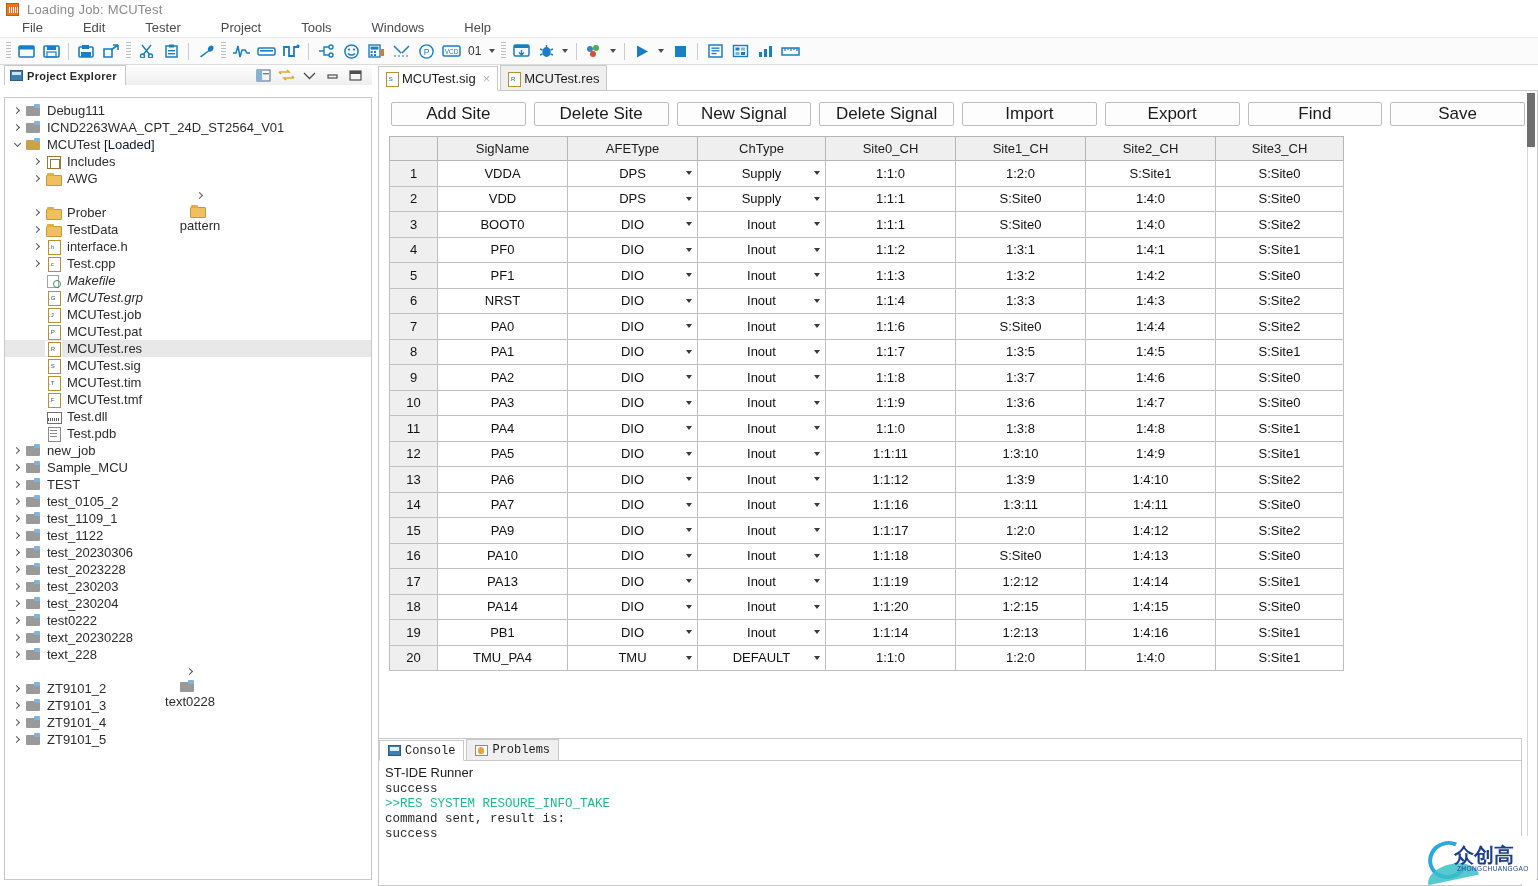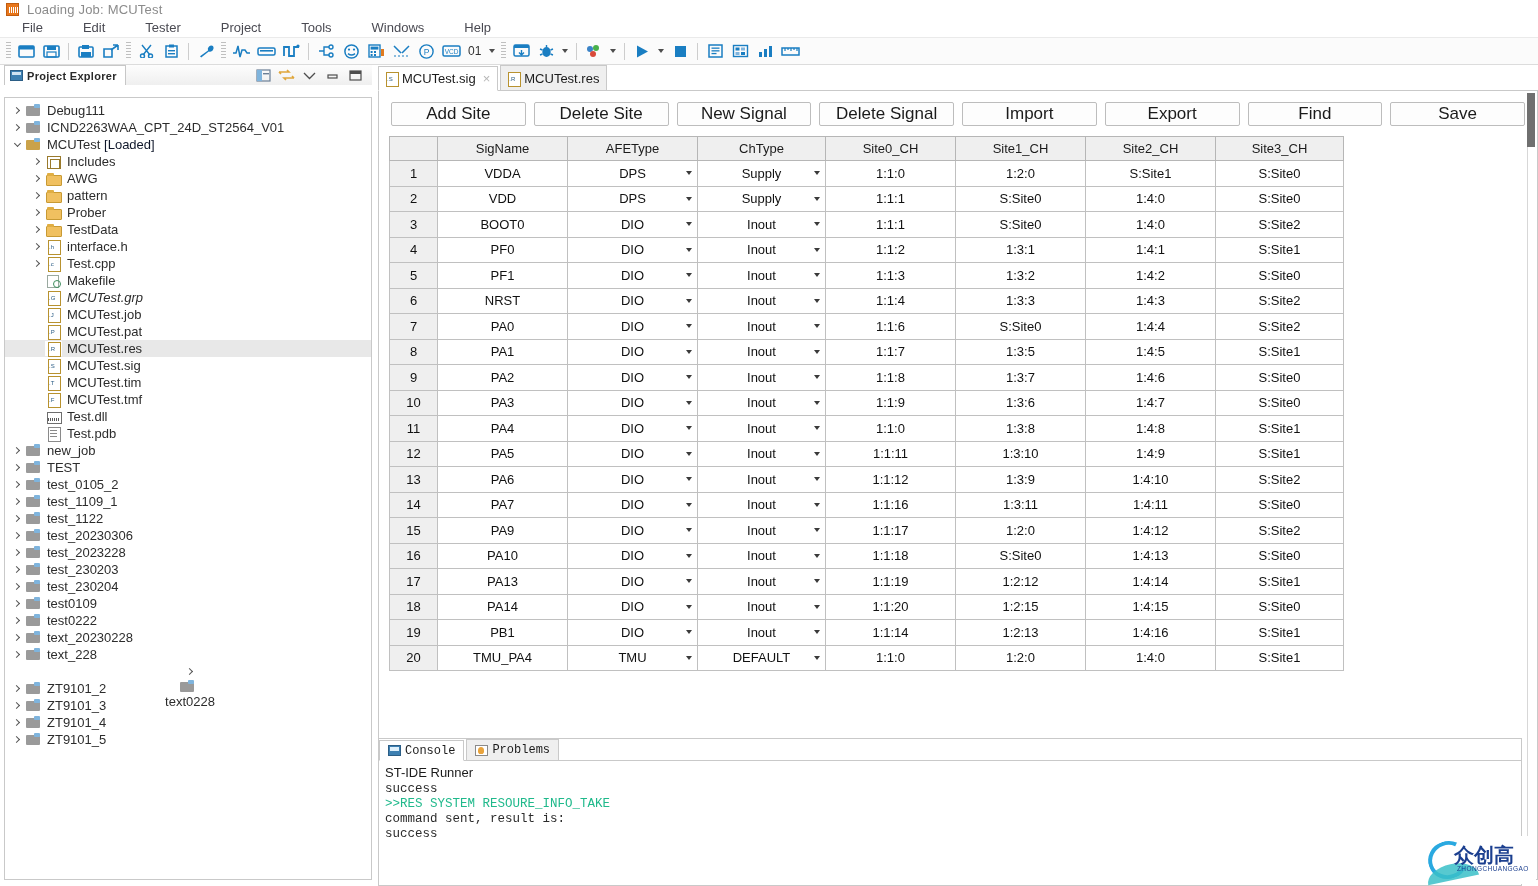--- a/index.html
+++ b/index.html
@@ -584,21 +584,21 @@
             <span class="ficon ic-inc"></span>
             <span class="tree-label">Includes</span>
           </div>
           <div class="tree-row" style="padding-left: 24px;">
             <span class="twisty closed">
               <span class="chev"></span>
             </span>
             <span class="ficon ic-folder-y"></span>
             <span class="tree-label">AWG</span>
           </div>
-          <div class="tree-row" style="padding-left: 24px;">
+          <div class="tree-row" style="padding-left: 24px; flex-direction: column;">
             <span class="twisty closed">
               <span class="chev"></span>
             </span>
             <span class="ficon ic-folder-y"></span>
             <span class="tree-label">pattern</span>
           </div>
           <div class="tree-row" style="padding-left: 24px;">
             <span class="twisty closed">
               <span class="chev"></span>
             </span>
@@ -623,21 +623,21 @@
           </div>
           <div class="tree-row" style="padding-left: 24px;">
             <span class="twisty closed">
               <span class="chev"></span>
             </span>
             <span class="ficon ic-file">
               <span class="lt">.c</span>
             </span>
             <span class="tree-label">Test.cpp</span>
           </div>
-          <div class="tree-row" style="padding-left: 24px;">
+          <div class="tree-row" style="padding-left: 24px; font-style: italic;">
             <span class="twisty leaf"></span>
             <span class="ficon ic-make"></span>
             <span class="tree-label">Makefile</span>
           </div>
           <div class="tree-row" style="padding-left: 24px; font-style: italic;">
             <span class="twisty leaf"></span>
             <span class="ficon ic-file">
               <span class="lt">.G</span>
             </span>
             <span class="tree-label">MCUTest.grp</span>
@@ -699,20 +699,27 @@
               <span class="chev"></span>
             </span>
             <span class="ficon ic-folder"></span>
             <span class="tree-label">new_job</span>
           </div>
           <div class="tree-row" style="padding-left: 4px;">
             <span class="twisty closed">
               <span class="chev"></span>
             </span>
             <span class="ficon ic-folder"></span>
+            <span class="tree-label">Sample_MCU</span>
+          </div>
+          <div class="tree-row" style="padding-left: 4px;">
+            <span class="twisty closed">
+              <span class="chev"></span>
+            </span>
+            <span class="ficon ic-folder"></span>
             <span class="tree-label">TEST</span>
           </div>
           <div class="tree-row" style="padding-left: 4px;">
             <span class="twisty closed">
               <span class="chev"></span>
             </span>
             <span class="ficon ic-folder"></span>
             <span class="tree-label">test_0105_2</span>
           </div>
           <div class="tree-row" style="padding-left: 4px;">
@@ -749,27 +756,20 @@
             </span>
             <span class="ficon ic-folder"></span>
             <span class="tree-label">test_230203</span>
           </div>
           <div class="tree-row" style="padding-left: 4px;">
             <span class="twisty closed">
               <span class="chev"></span>
             </span>
             <span class="ficon ic-folder"></span>
             <span class="tree-label">test_230204</span>
-          </div>
-          <div class="tree-row" style="padding-left: 4px;">
-            <span class="twisty closed">
-              <span class="chev"></span>
-            </span>
-            <span class="ficon ic-folder"></span>
-            <span class="tree-label">test0109</span>
           </div>
           <div class="tree-row" style="padding-left: 4px;">
             <span class="twisty closed">
               <span class="chev"></span>
             </span>
             <span class="ficon ic-folder"></span>
             <span class="tree-label">test0222</span>
           </div>
           <div class="tree-row" style="padding-left: 4px;">
             <span class="twisty closed">

